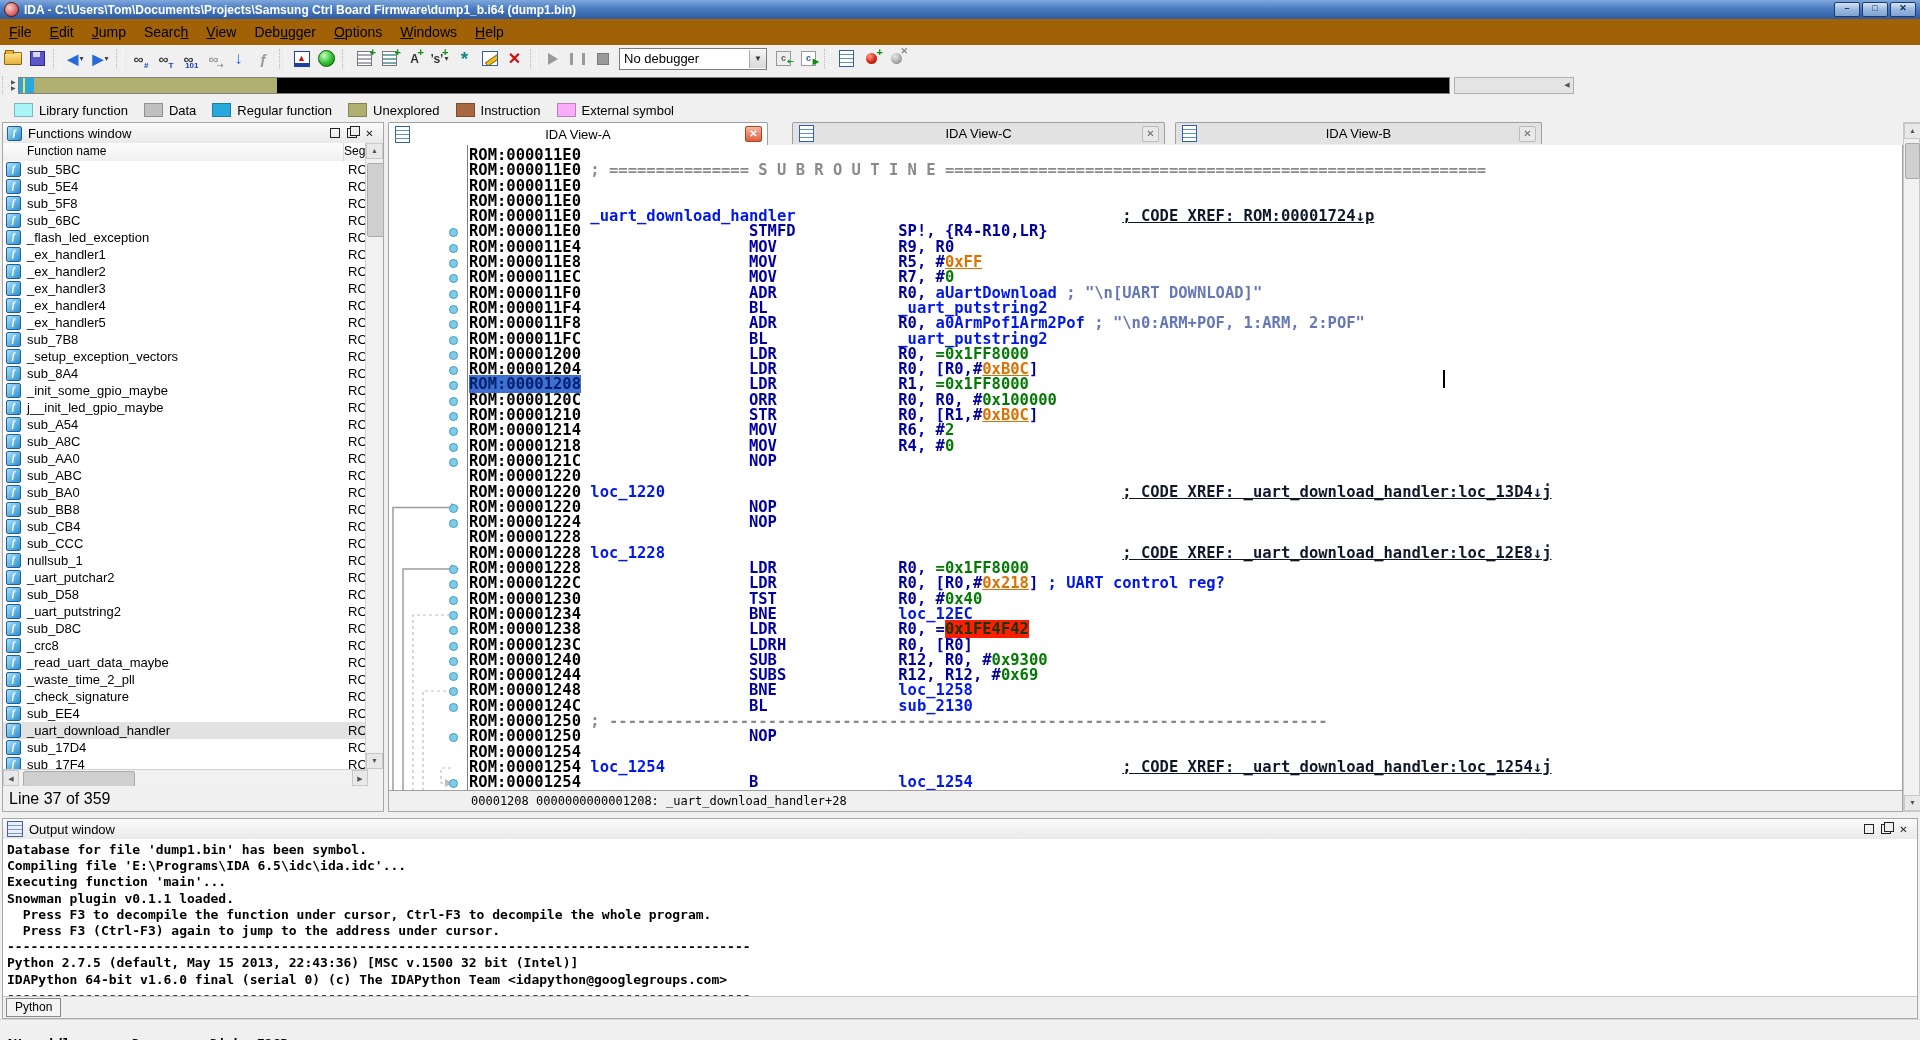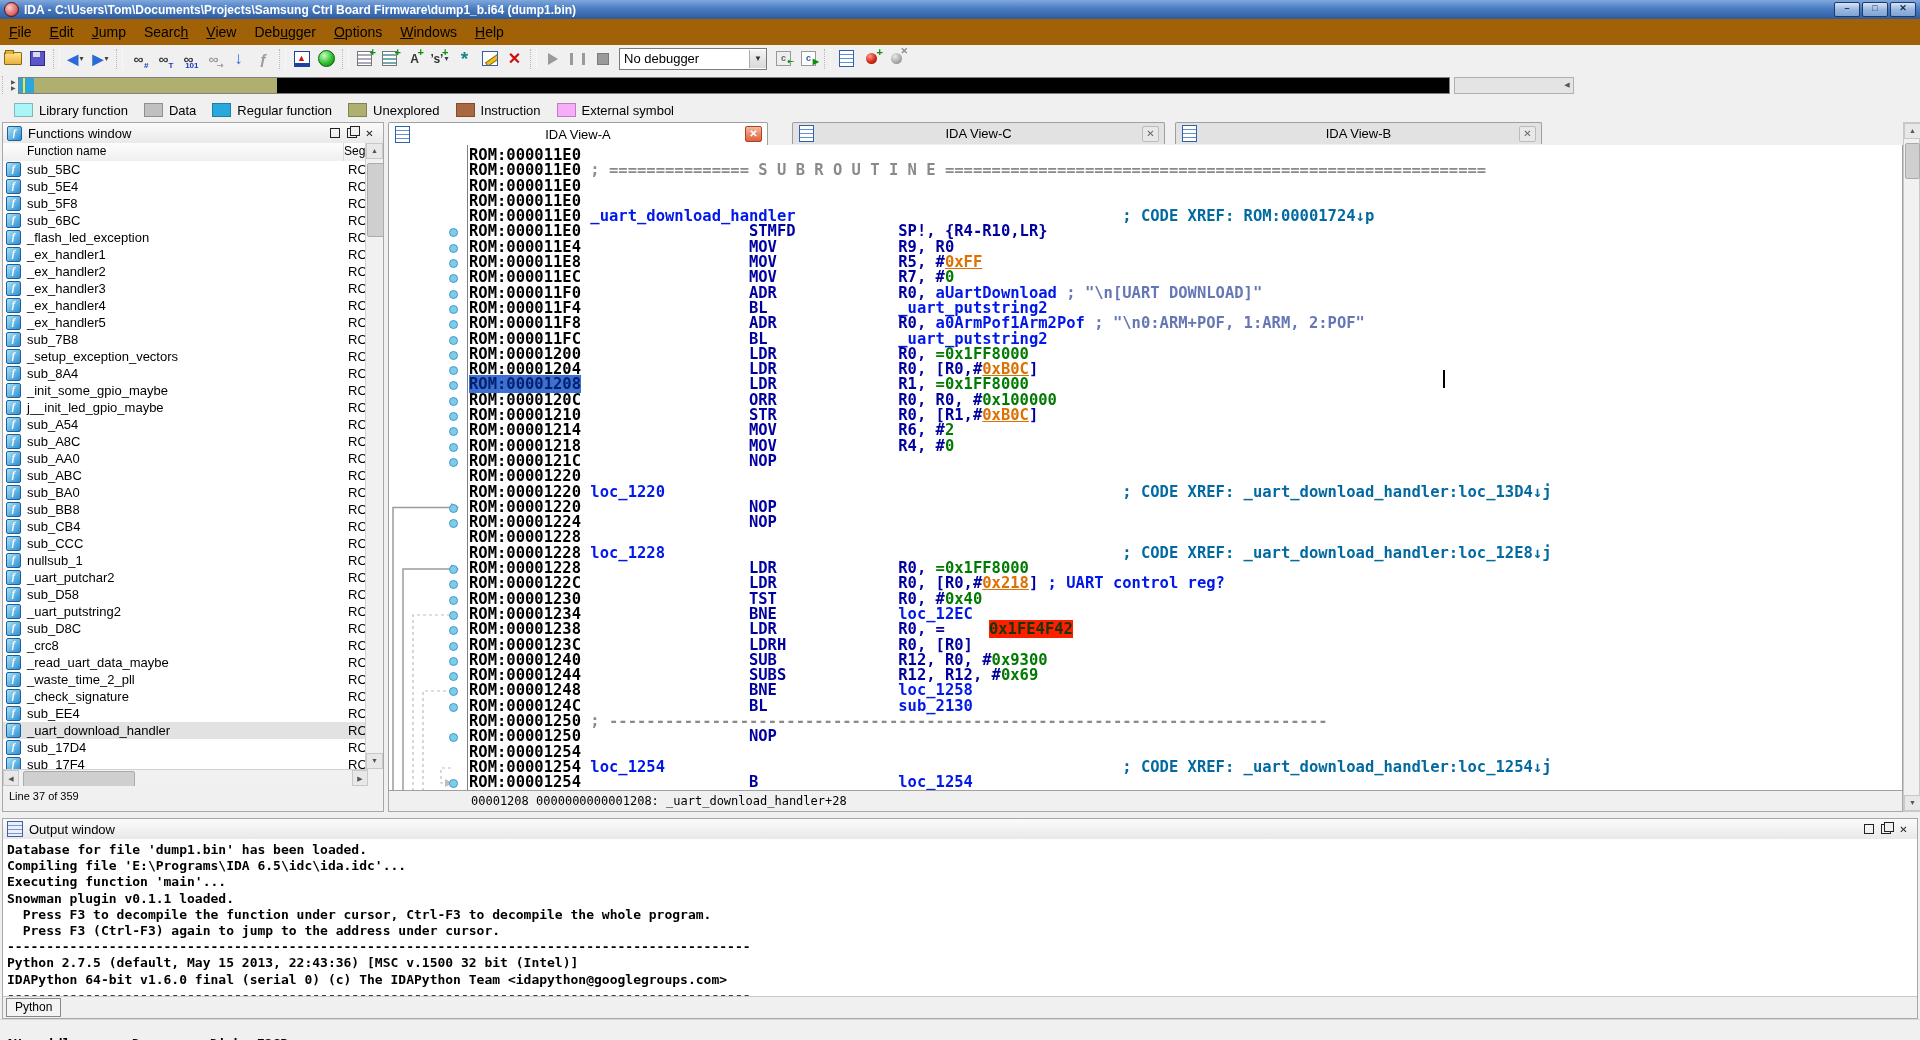--- a/index.html
+++ b/index.html
@@ -90,21 +90,21 @@
   .frow.sel{background:#E2E2E2;}
   .fname{font-size:13px;}
   .fseg{position:absolute;left:345px;font-size:13px;}
   .frow{position:relative;}
   .fvscroll{position:absolute;right:0;top:20px;width:17px;height:626px;background:#F1F1F1;border-left:1px solid #D0D0D0;}
   .sbtn{position:absolute;left:0;width:17px;height:16px;background:#E8E8E8;border:1px solid #C8C8C8;box-sizing:border-box;color:#555;font-size:7px;text-align:center;line-height:14px;}
   .fvthumb{position:absolute;left:1px;top:20px;width:15px;height:72px;background:#CFCFCF;border:1px solid #ABABAB;border-radius:2px;}
   .fhscroll{position:absolute;left:0;top:646px;width:365px;height:17px;background:#F1F1F1;border-top:1px solid #D0D0D0;}
   .fhthumb{position:absolute;left:20px;top:1px;width:110px;height:14px;background:#CFCFCF;border:1px solid #ABABAB;border-radius:2px;}
   .hbtn{position:absolute;top:0;width:16px;height:16px;color:#555;font-size:7px;text-align:center;line-height:15px;background:#E8E8E8;border:1px solid #C8C8C8;box-sizing:border-box;}
-  .fstatus{position:absolute;left:0;top:663px;right:0;bottom:0;padding:4px 0 0 6px;font-size:11px;background:#F0F0F0;}
+  .fstatus{position:absolute;left:0;top:663px;right:0;bottom:0;padding:4px 0 0 6px;font-size:16px;background:#F0F0F0;}
   
   #dispanel{left:388px;top:122px;width:1515px;height:690px;border:none;background:transparent;}
   .tabs{position:absolute;left:0;top:0;height:23px;width:100%;display:flex;border-bottom:4px solid #404040;}
   .tab{height:22px;display:flex;align-items:center;border:1px solid #A0A0A0;border-bottom:none;background:#E2E2E2;box-sizing:border-box;border-radius:2px 2px 0 0;}
   .tab.active{background:#FFF;height:23px;}
   .tabicon{width:13px;height:15px;background:#FFF;border:1px solid #3060A8;margin:0 6px;background-image:repeating-linear-gradient(180deg,transparent 0 3px,#6090D0 3px 4px);}
   .tablabel{flex:1;text-align:center;font-size:13px;}
   .tabclose{width:15px;height:14px;margin:0 5px;text-align:center;line-height:13px;font-size:10px;}
   .tabclose.red{background:linear-gradient(180deg,#F4B8A0,#E06040);border:1px solid #B04020;color:#FFF;font-weight:bold;border-radius:2px;}
   .tabclose.gray{color:#666;border:1px solid #BBB;background:#E8E8E8;border-radius:2px;}
@@ -114,25 +114,25 @@
   .dline{height:15.3px;display:flex;}
   .gut{width:80px;flex:none;position:relative;}
   .dot{position:absolute;left:60px;top:4px;width:7px;height:7px;border-radius:50%;background:#7FCBEA;border:1px solid #3F9BC6;}
   .code{white-space:pre;font-family:"DejaVu Sans Mono",monospace;font-weight:bold;font-size:15.5px;line-height:15.3px;}
   .a{color:#000;}
   .ah{color:#00206E;background:#3E6FD2;}
   .m{color:#00009E;}
   .n{color:#0018EA;}
   .g{color:#007A00;}
   .o{color:#DD7000;text-decoration:underline;}
-  .x{color:#0369a1;}
+  .x{color:#0f172a;text-decoration:underline;}
   .sc{color:#6677B5;}
   .u{color:#0018EA;}
   .gy{color:#8A8A8A;}
-  .rh{color:#123800;background:#FF1E00;margin-left:44px;}
+  .rh{color:#123800;background:#FF1E00;}
   .flow{position:absolute;left:0;top:0;pointer-events:none;}
   .dcaret{position:absolute;left:1054px;top:225px;width:2px;height:18px;background:#000;}
   .dhint{position:absolute;left:0;top:669px;width:100%;height:21px;background:#F0F0F0;border:1px solid #A8A8A8;border-top:none;box-sizing:border-box;
     font-family:"DejaVu Sans Mono",monospace;font-size:12px;padding:3px 0 0 82px;}
   .dvscroll{position:absolute;left:1903px;top:122px;width:17px;height:690px;background:#F1F1F1;border:1px solid #C8C8C8;box-sizing:border-box;}
   .dvthumb{position:absolute;left:1px;top:20px;width:13px;height:34px;background:#CFCFCF;border:1px solid #ABABAB;border-radius:2px;}
   
   #outpanel{left:2px;top:818px;width:1916px;height:201px;}
   .oicon{width:14px;height:14px;margin:0 6px 0 4px;background:#E8F0FF;border:1px solid #4060A0;background-image:repeating-linear-gradient(180deg,transparent 0 3px,#8098C8 3px 4px);}
   .ocontent{position:absolute;left:0;top:20px;right:0;bottom:21px;background:#FFF;border-bottom:1px solid #C8C8C8;overflow:hidden;padding:3px 0 0 4px;}
@@ -810,21 +810,21 @@
   <div class="ptitle">
     <div class="oicon"></div>
     <span>Output window</span>
     <div class="ptbtns">
       <div class="ptb sq"></div>
       <div class="ptb fl"></div>
       <div class="ptb">✕</div>
     </div>
   </div>
   <div class="ocontent" id="ocontent">
-      <div class="oline">Database for file 'dump1.bin' has been loaded.</div>
+      <div class="oline">Database for file 'dump1.bin' has been symbol.</div>
       <div class="oline">Compiling file 'E:\Programs\IDA 6.5\idc\ida.idc'...</div>
       <div class="oline">Executing function 'main'...</div>
       <div class="oline">Snowman plugin v0.1.1 loaded.</div>
       <div class="oline">  Press F3 to decompile the function under cursor, Ctrl-F3 to decompile the whole program.</div>
       <div class="oline">  Press F3 (Ctrl-F3) again to jump to the address under cursor.</div>
       <div class="oline">-----------------------------------------------------------------------------------------------</div>
       <div class="oline">Python 2.7.5 (default, May 15 2013, 22:43:36) [MSC v.1500 32 bit (Intel)]</div>
       <div class="oline">IDAPython 64-bit v1.6.0 final (serial 0) (c) The IDAPython Team &lt;idapython@googlegroups.com&gt;</div>
       <div class="oline">-----------------------------------------------------------------------------------------------</div>
     </div>

